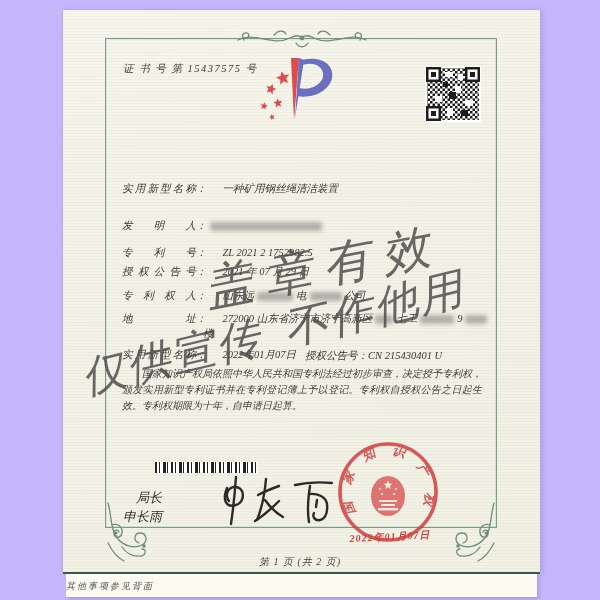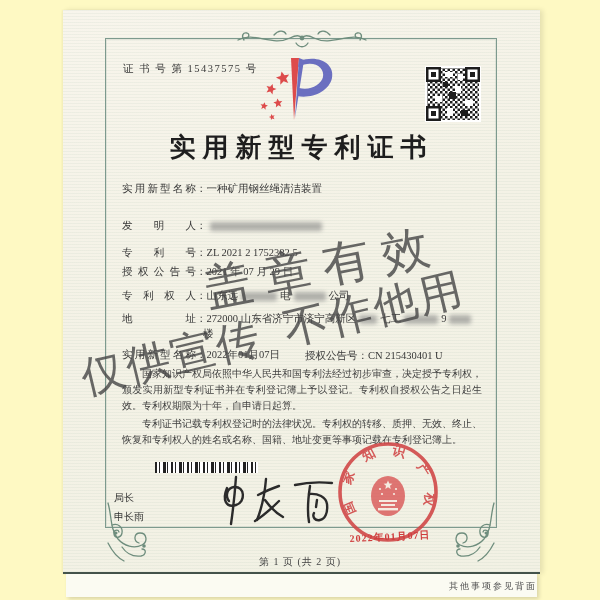--- a/index.html
+++ b/index.html
@@ -1,58 +1,58 @@
 <!DOCTYPE html>
 <html><head>
 <meta charset="utf-8">
 <style>
   html,body{margin:0;padding:0;background:#e9e9e9;}
-  .photo{position:relative;width:600px;height:600px;background:#fef9c3;overflow:hidden;
-         font-family:"Liberation Serif","DejaVu Serif",serif;}
+  .photo{position:relative;width:600px;height:600px;background:#c4b5fd;overflow:hidden;
+         font-family:"Liberation Serif","DejaVu Serif",serif;font-style:italic;}
   
   .paper{position:absolute;left:63px;top:10px;width:477px;height:562px;
          background:
            repeating-linear-gradient(0deg, rgba(150,178,160,0.10) 0 1px, rgba(0,0,0,0) 1px 3px),
            linear-gradient(160deg,#f8f5ec 0%,#f4f2e6 45%,#f2f1e4 100%);
          box-shadow:3px 0 5px rgba(0,0,0,0.10), -1px 0 2px rgba(0,0,0,0.05);
          border-bottom:2px solid #45544c;}
   .backpage{position:absolute;left:66px;top:574px;width:471px;height:23px;
             background:#fbfbf2;box-shadow:2px 2px 4px rgba(0,0,0,0.15);}
-  .backnote{position:absolute;left:0;top:6px;width:100%;text-align:right;
+  .backnote{position:absolute;left:0;top:6px;width:100%;text-align:left;
             font-size:9px;color:#4f4f4f;letter-spacing:2px;}
   
   .frame{position:absolute;left:42px;top:28px;width:390px;height:488px;
          border:1.5px solid #7d9a8e;box-shadow:inset 0 0 0 1px rgba(125,154,142,0.18);}
   .orn{position:absolute;color:#6e8d7d;}
   .orn-top{left:128px;top:-14px;}
   .orn-bl{left:-4px;top:460px;}
   .orn-br{left:346px;top:460px;transform:scaleX(-1);}
   
   .certno{position:absolute;left:60px;top:52px;font-size:10.5px;color:#3a3a3a;letter-spacing:1.5px;}
   .logo{position:absolute;left:178px;top:44px;}
   .qr{position:absolute;left:362px;top:56px;width:56px;height:56px;background:#fff;}
   .title{position:absolute;left:0;top:120px;width:100%;text-align:center;
          font-size:26px;font-weight:600;color:#1e1e1e;letter-spacing:7px;}
   
   .rows{position:absolute;left:59px;top:172px;width:362px;font-size:10.5px;color:#383838;}
   .row{position:absolute;left:0;white-space:nowrap;}
   .lbl{display:inline-block;width:74px;text-align:justify;text-align-last:justify;vertical-align:top;}
-  .val{margin-left:0;}
+  .val{margin-left:16px;}
   .redact{display:inline-block;background:#9b9b98;filter:blur(2px);height:9px;border-radius:2px;
           vertical-align:middle;margin:0 3px;opacity:0.75;}
   .grantno{position:absolute;left:183px;top:1px;}
   
   .paras{position:absolute;left:59px;top:344px;width:360px;font-size:10px;line-height:16px;
          color:#3f3f3f;text-align:justify;margin-top:12px;}
   .paras p{margin:0 0 2px 0;text-indent:2em;}
   
   .barcode{position:absolute;left:92px;top:452px;width:103px;height:11px;
            background:repeating-linear-gradient(90deg,#222 0 2px,#fff 2px 4px,#222 4px 5px,
              #fff 5px 8px,#222 8px 11px,#fff 11px 12px,#222 12px 13px,#fff 13px 16px);}
-  .director{position:absolute;left:51px;top:478px;font-size:10px;color:#2e2e2e;line-height:19px;}
+  .director{position:absolute;left:60px;top:478px;font-size:13px;color:#2e2e2e;line-height:19px;text-align:right;}
   .signature{position:absolute;left:148px;top:462px;}
   .seal{position:absolute;left:273px;top:430px;opacity:0.88;}
   .sealdate{position:absolute;left:281px;top:520px;width:92px;text-align:center;
             font-size:10px;font-weight:700;color:#cf3d3d;letter-spacing:1px;transform:rotate(-3deg);}
   .pageinfo{position:absolute;left:42px;top:545px;width:390px;text-align:center;
             font-size:10px;color:#454545;letter-spacing:1px;}
   
   .wm{position:absolute;color:rgba(72,72,72,0.82);font-family:"Liberation Sans","DejaVu Sans",sans-serif;
       font-weight:500;white-space:nowrap;pointer-events:none;}
   .wm1{left:205px;top:258px;font-size:48px;letter-spacing:12px;transform:rotate(-11deg);transform-origin:0 50%;}
@@ -146,21 +146,20 @@
           <rect x="6" y="6" width="5" height="5" fill="#1d1d1d"></rect>
         <rect x="40" y="1" width="15" height="15" fill="#1d1d1d"></rect>
           <rect x="42.5" y="3.5" width="10" height="10" fill="#fff"></rect>
           <rect x="45" y="6" width="5" height="5" fill="#1d1d1d"></rect>
         <rect x="1" y="40" width="15" height="15" fill="#1d1d1d"></rect>
           <rect x="3.5" y="42.5" width="10" height="10" fill="#fff"></rect>
           <rect x="6" y="45" width="5" height="5" fill="#1d1d1d"></rect>
       </g>
     </svg>
 
-    <div class="title">实用新型专利证书</div>
 
     <div class="rows">
       <div class="row" style="top:0px">
         <span class="lbl">实用新型名称</span><span>：</span><span class="val">一种矿用钢丝绳清洁装置</span>
       </div>
       <div class="row" style="top:37px">
         <span class="lbl">发明人</span><span>：</span><span class="redact" style="width:112px"></span>
       </div>
       <div class="row" style="top:64px">
         <span class="lbl">专利号</span><span>：</span><span class="val">ZL 2021 2 1752382.5</span>
@@ -178,21 +177,20 @@
         <span>楼</span>
       </div>
       <div class="row" style="top:166px;width:362px">
         <span class="lbl">实用新型名称</span><span>：</span><span class="val">2022年01月07日</span>
         <span class="grantno"><span>授权公告号</span><span>：</span><span>CN 215430401 U</span></span>
       </div>
     </div>
 
     <div class="paras">
       <p>国家知识产权局依照中华人民共和国专利法经过初步审查，决定授予专利权，颁发实用新型专利证书并在专利登记簿上予以登记。专利权自授权公告之日起生效。专利权期限为十年，自申请日起算。</p>
-      <p>专利证书记载专利权登记时的法律状况。专利权的转移、质押、无效、终止、恢复和专利权人的姓名或名称、国籍、地址变更等事项记载在专利登记簿上。</p>
     </div>
 
     <div class="barcode"></div>
 
     <div class="director">
       <div>局长</div>
       <div>申长雨</div>
     </div>
 
     <svg class="signature" width="130" height="56" viewBox="0 0 130 56">

